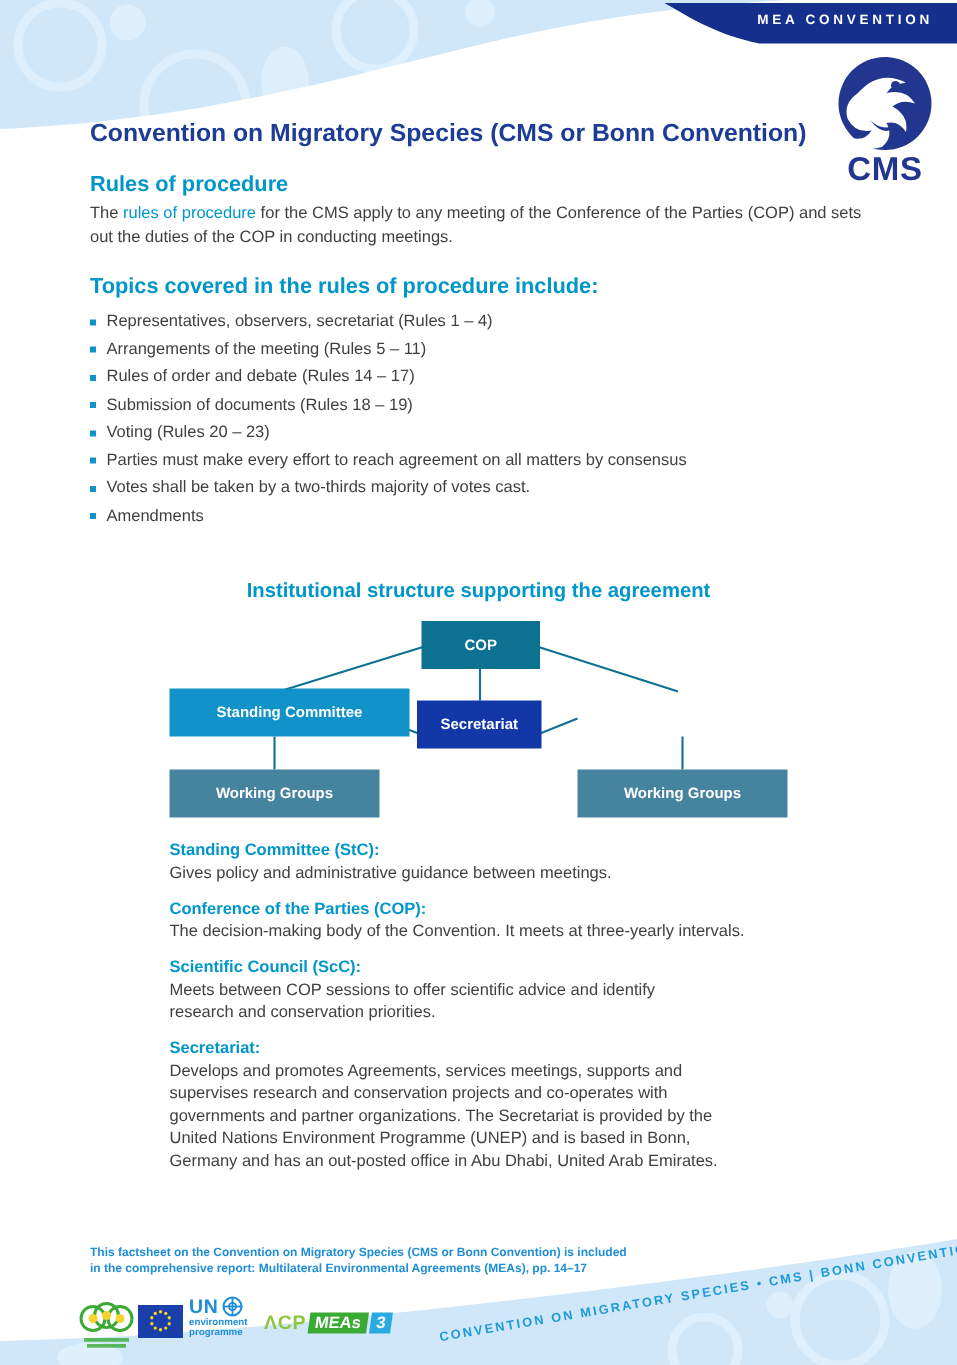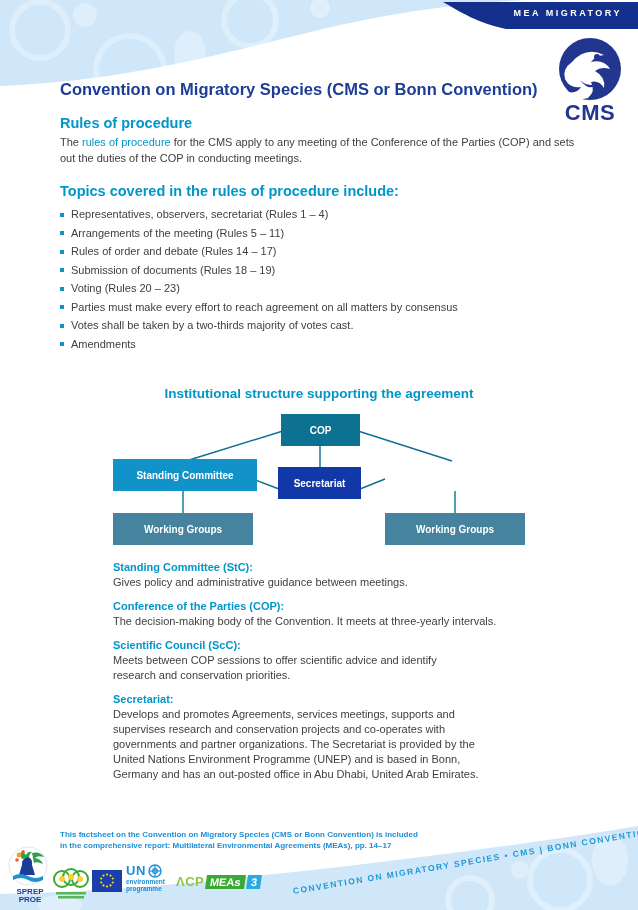--- a/index.html
+++ b/index.html
@@ -19,21 +19,21 @@
   .inline-link{color:#0096c9;cursor:pointer;}
 
   .topics-list{position:absolute;left:60px;top:209px;width:524px;margin:0;padding:0;list-style:none;}
   .topics-list li{position:relative;padding-left:11px;margin-bottom:7.5px;font-size:11px;color:#404040;line-height:11px;}
   .topics-list li::before{content:"";position:absolute;left:0;top:3.5px;width:4px;height:4px;background:#1193c9;}
 
   .diagram-heading{position:absolute;left:0;top:386px;width:638px;text-align:center;font-size:13.5px;font-weight:bold;color:#0096c9;}
 
   .node{position:absolute;display:flex;align-items:center;justify-content:center;color:#fff;font-size:10px;font-weight:bold;z-index:4;}
   .node-cop{left:281px;top:414px;width:79px;height:32px;background:#0d7191;}
-  .node-standing{left:113px;top:459px;width:144px;height:32px;background:#1193c9;}
+  .node-standing{left:113px;top:459px;width:160px;height:32px;background:#1193c9;}
   .node-secretariat{left:278px;top:467px;width:83px;height:32px;background:#1238a8;}
   .node-scientific{left:385px;top:459px;width:140px;height:32px;background:#1193c9;}
   .node-wg-left{left:113px;top:513px;width:140px;height:32px;background:#45839e;}
   .node-wg-right{left:385px;top:513px;width:140px;height:32px;background:#45839e;}
   .diagram-lines{position:absolute;left:0;top:0;z-index:3;}
 
   .definitions{position:absolute;left:113px;top:561px;width:420px;}
   .def-block{margin-bottom:10px;}
   .def-term{font-size:11px;font-weight:bold;color:#0096c9;margin-bottom:2px;}
   .def-desc{font-size:11px;color:#404040;line-height:15px;}
@@ -89,21 +89,21 @@
     </g>
   </svg>
 
   <svg class="layer" width="638" height="910" viewBox="0 0 638 910" style="z-index:1;">
     <path d="M0,86 C140,80 240,48 340,25 C425,6 490,2 525,0 L638,0 L638,826 C520,846 300,874 140,887 C90,891 40,893 0,894 Z" fill="#ffffff"></path>
   </svg>
 
   <svg class="banner" width="638" height="40" viewBox="0 0 638 40">
     <path d="M443,2 C462,13 478,23 506,29 L638,29 L638,2 Z" fill="#152f8c"></path>
   </svg>
-  <div class="banner-text">MEA MIGRATORY</div>
+  <div class="banner-text">MEA CONVENTION</div>
 
   <div class="cms-logo">
     <svg width="80" height="66" viewBox="0 0 80 66">
       <circle cx="40" cy="33" r="31" fill="#23368f"></circle>
       <path d="M22,26 q14,-16 32,-7 q-9,1 -13,7 q13,-3 19,7 q-9,-3 -15,2 q11,6 9,17 q-5,-8 -13,-6 q5,9 -3,16 q-13,4 -20,-6 q9,2 13,-5 q-11,2 -16,-8 q-3,-10 7,-17 Z" fill="#ffffff"></path>
       <circle cx="47" cy="21" r="3" fill="#23368f"></circle>
       <path d="M30,44 q8,8 18,3 q-8,10 -18,-3 Z" fill="#23368f"></path>
     </svg>
     <div class="cms-logo-text">CMS</div>
   </div>
@@ -168,36 +168,20 @@
       </div>
     </div>
 
     <div class="footer-note">
       <div>This factsheet on the Convention on Migratory Species (CMS or Bonn Convention) is included</div>
       <div>in the comprehensive report: Multilateral Environmental Agreements (MEAs), pp. 14–17</div>
     </div>
 
     <div class="ribbon">CONVENTION ON MIGRATORY SPECIES • CMS | BONN CONVENTION</div>
 
-    <div class="logo-abs sprep">
-      <svg width="40" height="42" viewBox="0 0 40 42">
-        <circle cx="20" cy="21" r="19" fill="#ffffff" stroke="#d7e9f7" stroke-width="1"></circle>
-        <path d="M24,8 q8,-2 12,4 q-7,-2 -9,1 q6,1 8,6 q-6,-3 -9,-1 Z" fill="#2e9e4f"></path>
-        <path d="M14,14 q-4,-6 2,-9 q0,4 2,5 q2,-4 6,-3 q-3,2 -3,6 Z" fill="#2e9e4f"></path>
-        <circle cx="11" cy="10" r="2.4" fill="#f6a21d"></circle>
-        <circle cx="15" cy="7" r="1.8" fill="#ef5a24"></circle>
-        <circle cx="9" cy="15" r="1.8" fill="#ef5a24"></circle>
-        <path d="M20,12 q5,2 4,8 l3,10 l-16,0 l3,-10 q-1,-6 6,-8 Z" fill="#1c3c96"></path>
-        <path d="M5,31 q8,-4 15,0 q8,4 15,0 l0,4 q-8,4 -15,0 q-7,-4 -15,0 Z" fill="#1e8ed6"></path>
-      </svg>
-      <div class="sprep-text">
-        <div>SPREP</div>
-        <div>PROE</div>
-      </div>
-    </div>
 
     <div class="logo-abs oacps">
       <svg width="38" height="36" viewBox="0 0 38 36">
         <g fill="none" stroke="#3aaa35" stroke-width="2">
           <circle cx="10" cy="13" r="8"></circle>
           <circle cx="19" cy="11" r="8"></circle>
           <circle cx="28" cy="13" r="8"></circle>
         </g>
         <g fill="#f6d32d">
           <circle cx="10" cy="13" r="3"></circle>

